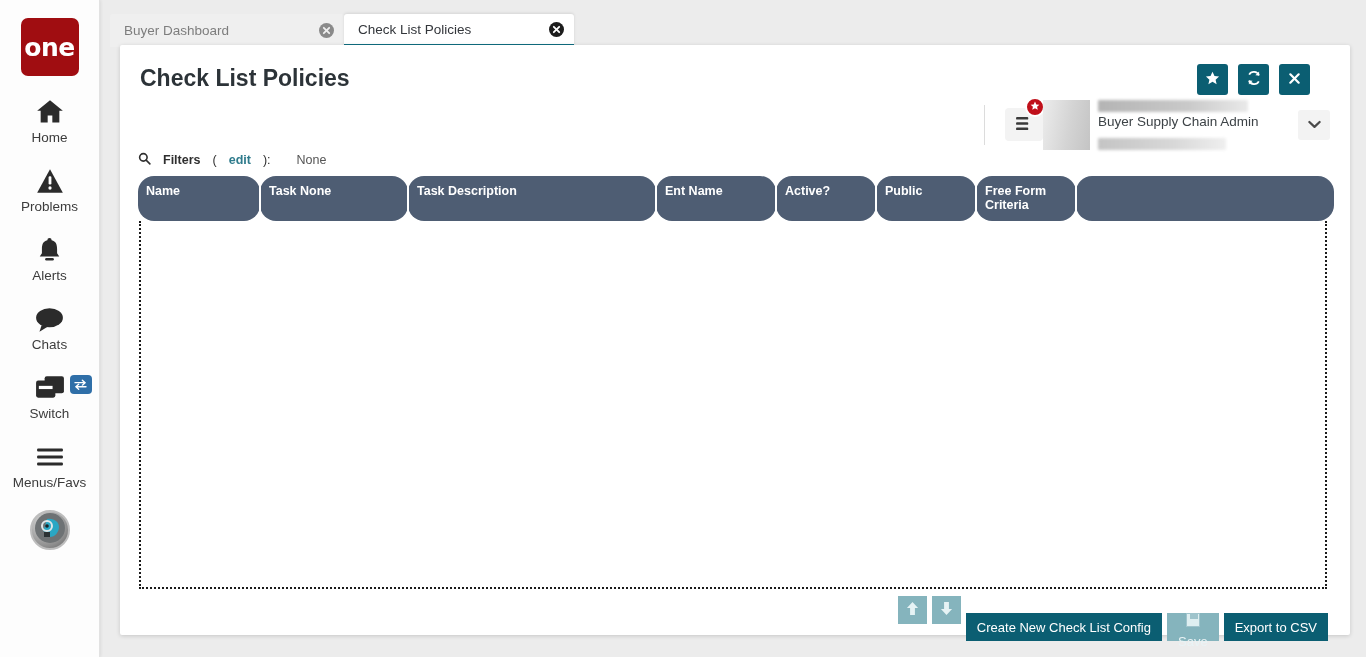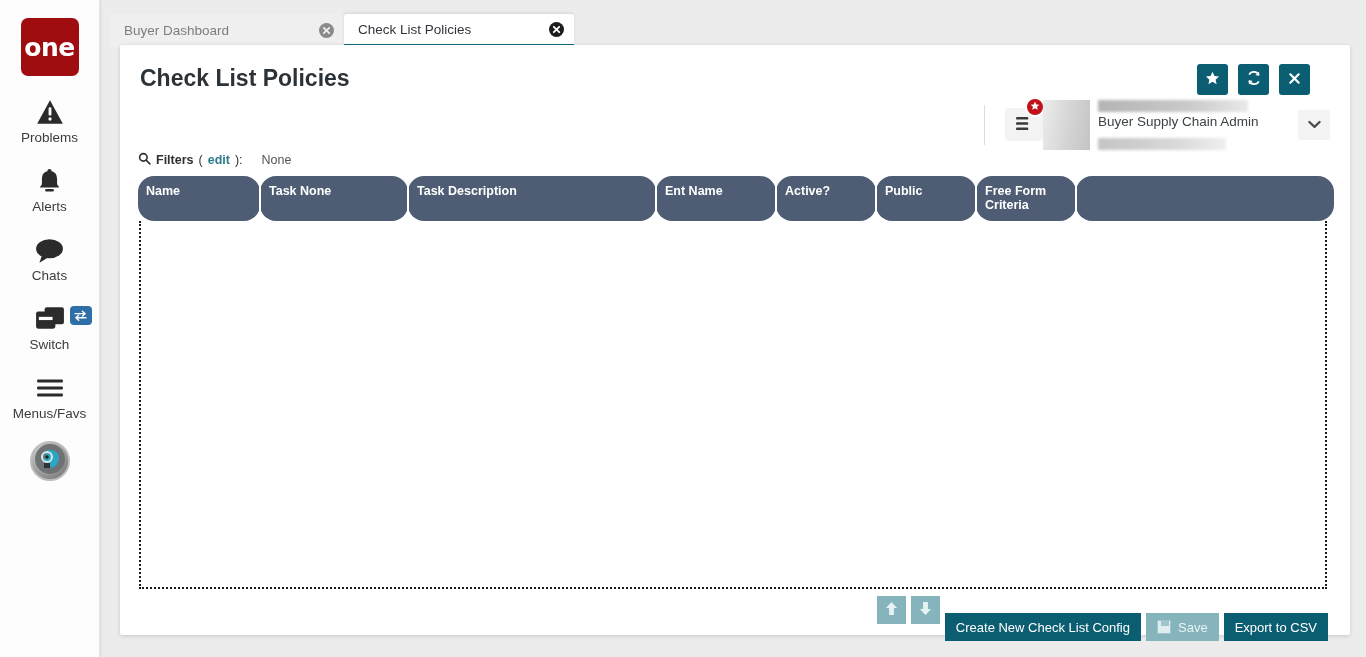--- a/index.html
+++ b/index.html
@@ -157,21 +157,21 @@
     display: flex; align-items: center; justify-content: center;
     margin-left: 18px; color: #4a4a4a; font-size: 12px;
   }
 
   
   .grid-panel {
     position: absolute; left: 18px; top: 105px;
     width: 1196px; height: 410px;
   }
   .filters-row {
-    display: flex; align-items: center; gap: 5px;
+    display: flex; align-items: center; gap: 12px;
     height: 20px; font-size: 12.5px; color: #2f2f2f;
   }
   .filters-row .f-label { font-weight: bold; }
   .filters-row .f-edit { color: #2f7b8c; font-weight: bold; cursor: pointer; }
   .filters-row .f-val { color: #555; margin-left: 14px; }
 
   table.grid {
     width: 1196px; border-collapse: collapse; margin-top: 6px;
     table-layout: fixed;
   }
@@ -199,21 +199,21 @@
     display: flex; align-items: center; justify-content: center;
     font-size: 14px;
   }
   .fbtn {
     height: 28px; border: none; cursor: pointer;
     background: #0b5e72; color: #fff; font-size: 13px;
     padding: 0 11px; display: flex; align-items: center; gap: 7px;
     font-family: "Liberation Sans", sans-serif;
     margin-top: 35px;
   }
-  .fbtn.disabled { background: #85b4bd; color: #e9f3f5; }
+  .fbtn.disabled { background: #85b4bd; color: #e9f3f5; flex-direction: column; }
   .floppy {
     width: 14px; height: 14px; background: #dfeff1;
     border: 1px solid #9fc4cc; position: relative; flex: 0 0 auto;
   }
   .floppy::after {
     content: ""; position: absolute; left: 3px; top: 0;
     width: 8px; height: 5px; background: #9fc4cc;
   }
 </style>
 </head>
@@ -221,20 +221,28 @@
 
 <div class="app">
 
   <div class="sidebar">
 
     <div class="logo">
       <span>one</span>
     </div>
 
 
+    <div class="nav-item">
+      <span class="ico">
+        <svg width="28" height="26" viewBox="0 0 24 22" fill="#2b2b2b">
+          <path d="M12 1 L1 10 h3 v10 h6 v-6 h4 v6 h6 V10 h3 Z"></path>
+        </svg>
+      </span>
+      <span class="lbl">Home</span>
+    </div>
 
     <div class="nav-item">
       <span class="ico">
         <svg width="28" height="26" viewBox="0 0 24 22" fill="#2b2b2b">
           <path d="M12 1 L23 21 H1 Z"></path>
           <rect x="10.8" y="7" width="2.4" height="7" fill="#fff" rx="1"></rect>
           <circle cx="12" cy="17" r="1.4" fill="#fff"></circle>
         </svg>
       </span>
       <span class="lbl">Problems</span>

